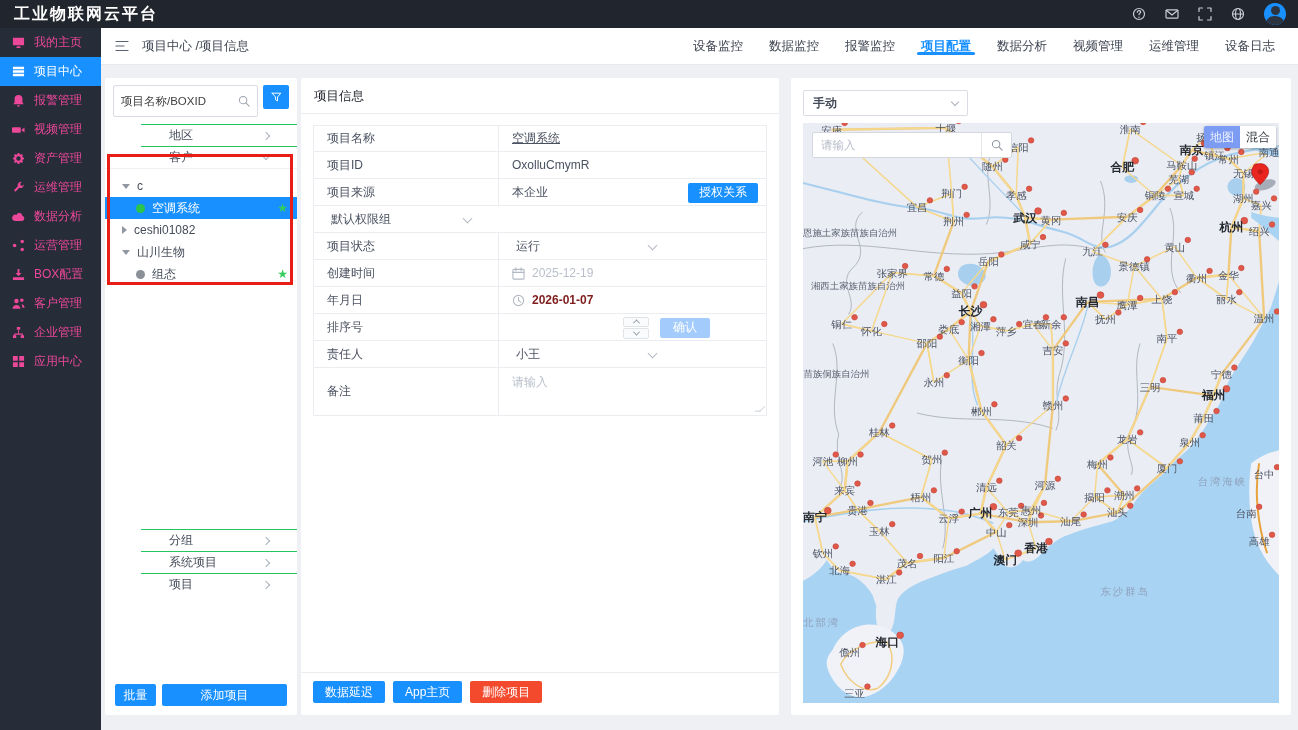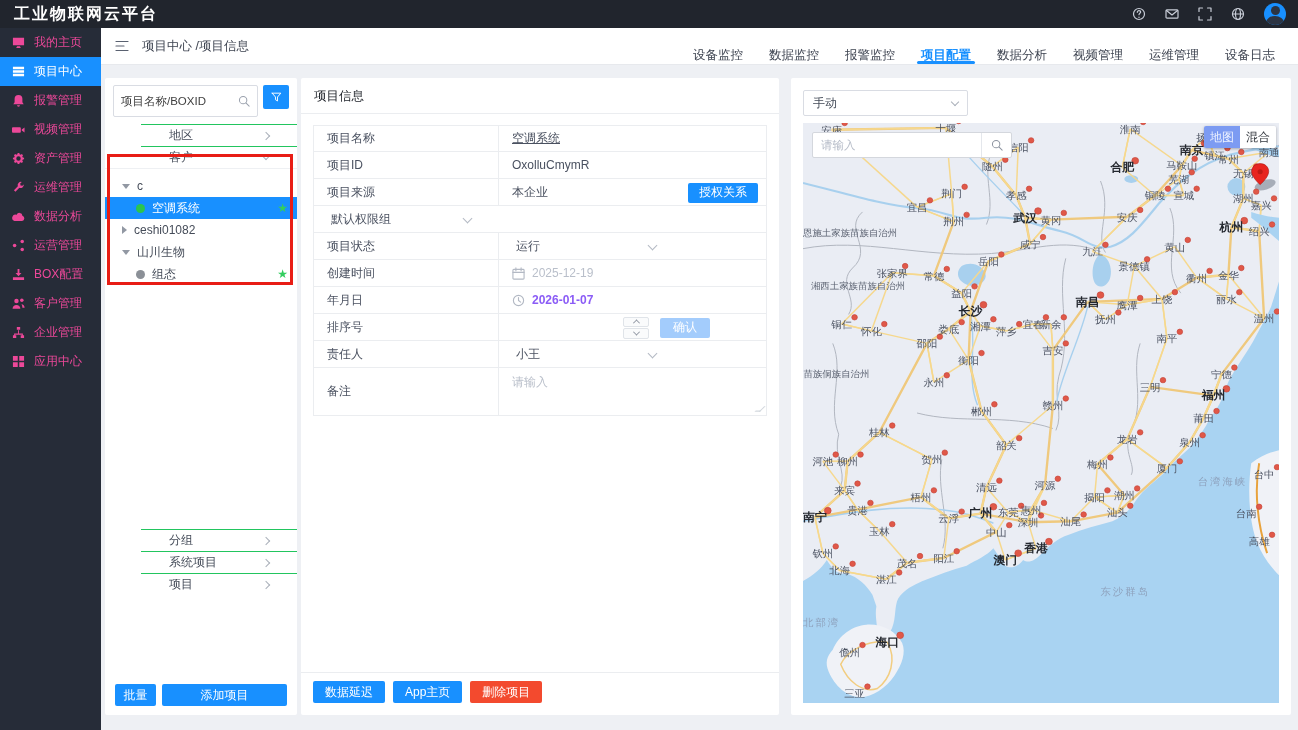--- a/index.html
+++ b/index.html
@@ -19,21 +19,21 @@
   
   .sidebar { position:absolute; left:0; top:28px; width:101px; bottom:0; background:#262c38; z-index:15; }
   .side-item { height:29px; display:flex; align-items:center; gap:9px; padding-left:12px; color:#ec4899; cursor:pointer; }
   .side-item svg { width:13px; height:13px; flex:none; }
   .side-item.active { background:#1890ff; color:#fff; }
 
   
   .subheader { position:absolute; left:101px; top:28px; right:0; height:37px; background:#fff; display:flex; align-items:center; border-bottom:1px solid #e7e9ed; z-index:10; }
   .collapse-btn { margin-left:14px; width:14px; height:14px; color:#5a6170; cursor:pointer; }
   .crumb { margin-left:13px; color:#3d4350; font-size:12.5px; }
-  .tabs { margin-left:auto; display:flex; height:100%; align-items:flex-end; padding-right:10px; }
+  .tabs { margin-left:auto; display:flex; height:100%; align-items:center; padding-right:10px; }
   .tab { padding:0 13px; display:flex; align-items:center; color:#3d4350; position:relative; cursor:pointer; font-size:12.5px; white-space:nowrap; }
   .tab.active { color:#1890ff; font-weight:bold; }
   .tab.active::after { content:""; position:absolute; left:9px; right:9px; bottom:0; height:3px; background:#1890ff; border-radius:2px; }
 
   
   .panel { position:absolute; background:#fff; border-radius:2px; }
   .left-panel  { left:105px; top:78px; width:192px; height:637px; display:flex; flex-direction:column; }
   .mid-panel   { left:301px; top:78px; width:478px; height:637px; display:flex; flex-direction:column; }
   .right-panel { left:791px; top:78px; width:500px; height:637px; padding:12px; display:flex; flex-direction:column; }
 
@@ -66,39 +66,39 @@
   .mp-header { height:36px; line-height:36px; padding-left:13px; border-bottom:1px solid #ebedf0; color:#20242b; font-size:12.5px; flex:none; }
   .form-wrap { padding:11px 12px 0; flex:none; }
   .frow { display:flex; border:1px solid #ebedf0; border-top:none; height:27px; }
   .frow:first-child { border-top:1px solid #ebedf0; }
   .frow.tall { height:48px; }
   .flabel { width:185px; border-right:1px solid #ebedf0; padding:0 13px; display:flex; align-items:center; color:#4a5160; flex:none; }
   .fvalue { flex:1; display:flex; align-items:center; padding:0 13px; position:relative; color:#4a5160; }
   .frow.tall .fvalue { align-items:flex-start; padding-top:6px; color:#b9bfca; }
   .fv-link { text-decoration:underline; cursor:pointer; }
   .fv-muted { color:#b9bfca; }
-  .fv-strong { color:#8b5cf6; font-weight:bold; }
+  .fv-strong { color:#7f1d1d; font-weight:bold; }
   .auth-btn { position:absolute; right:8px; top:3.5px; height:20px; padding:0 11px; background:#1890ff; color:#fff; border:none; border-radius:2px; font-size:12px; cursor:pointer; }
   .sel-chev { position:absolute; left:150px; width:7px; height:7px; border-right:1.3px solid #b4bac4; border-bottom:1.3px solid #b4bac4; transform:rotate(45deg); top:9px; }
   .fv-icon { width:13px; height:13px; margin-right:7px; color:#b3b9c4; flex:none; }
   .stepper { position:absolute; left:124px; top:2.5px; width:26px; display:flex; flex-direction:column; gap:1px; }
   .step-btn { height:10.5px; border:1px solid #e0e4e9; background:#fafbfc; border-radius:2px; display:flex; align-items:center; justify-content:center; cursor:pointer; }
   .step-btn i { width:5px; height:5px; border-right:1.2px solid #8f96a1; border-bottom:1.2px solid #8f96a1; display:block; }
   .step-btn.up i { transform:rotate(-135deg) translate(-1px,-1px); }
   .step-btn.dn i { transform:rotate(45deg) translate(-1px,-1px); }
   .confirm-btn { position:absolute; left:161px; top:3.5px; height:20px; padding:0 13px; background:#a3ccfc; color:#fff; border:none; border-radius:2px; font-size:12px; cursor:pointer; }
   .resize-h { position:absolute; right:2px; bottom:2px; width:8px; height:8px; border-right:2px solid #c6ccd4; border-bottom:2px solid #c6ccd4; transform:skew(-45deg) scale(.7); opacity:.8; }
   .mp-spacer { flex:1; }
   .mp-footer { border-top:1px solid #ebedf0; padding:8px 12px 0; display:flex; gap:8px; height:43px; flex:none; }
   .btn { height:22px; padding:0 12px; border:none; border-radius:2px; color:#fff; font-size:12px; cursor:pointer; }
   .btn.primary { background:#1890ff; }
   .btn.danger { background:#f34a2e; }
 
   
-  .mode-select { width:165px; height:26px; border:1px solid #d9dce3; border-radius:2px; display:flex; align-items:center; justify-content:space-between; padding:0 9px; color:#454c59; margin-bottom:7px; cursor:pointer; flex:none; background:#fff; }
+  .mode-select { width:165px; height:26px; border:1px solid #d9dce3; border-radius:2px; display:flex; align-items:center; justify-content:space-between; padding:0 9px; color:#454c59; margin-bottom:7px; cursor:pointer; flex:none; background:#fff;font-weight:bold; }
   .map { position:relative; flex:1; overflow:hidden; background:#eaedf4; }
   .map > svg { position:absolute; left:0; top:0; width:100%; height:100%; }
   .map-search { position:absolute; left:9px; top:9px; width:200px; height:26px; background:#fff; border:1px solid #d4d7dd; border-radius:2px; display:flex; align-items:center; z-index:3; }
   .map-search .ph { flex:1; padding:0 8px; color:#b6bcc8; font-size:11.5px; }
   .map-search .mag { width:30px; height:100%; display:flex; align-items:center; justify-content:center; border-left:1px solid #e4e7ec; cursor:pointer; }
   .map-search .mag svg { width:12px; height:12px; color:#8d94a0; }
   .layer-toggle { position:absolute; right:3px; top:3px; display:flex; z-index:3; border-radius:2px; overflow:hidden; box-shadow:0 1px 3px rgba(0,0,0,.3); }
   .layer-btn { width:36px; height:22px; display:flex; align-items:center; justify-content:center; font-size:12px; background:#fff; color:#34383f; cursor:pointer; }
   .layer-btn.active { background:#7c9bf2; color:#eef3ff; }
 </style>

